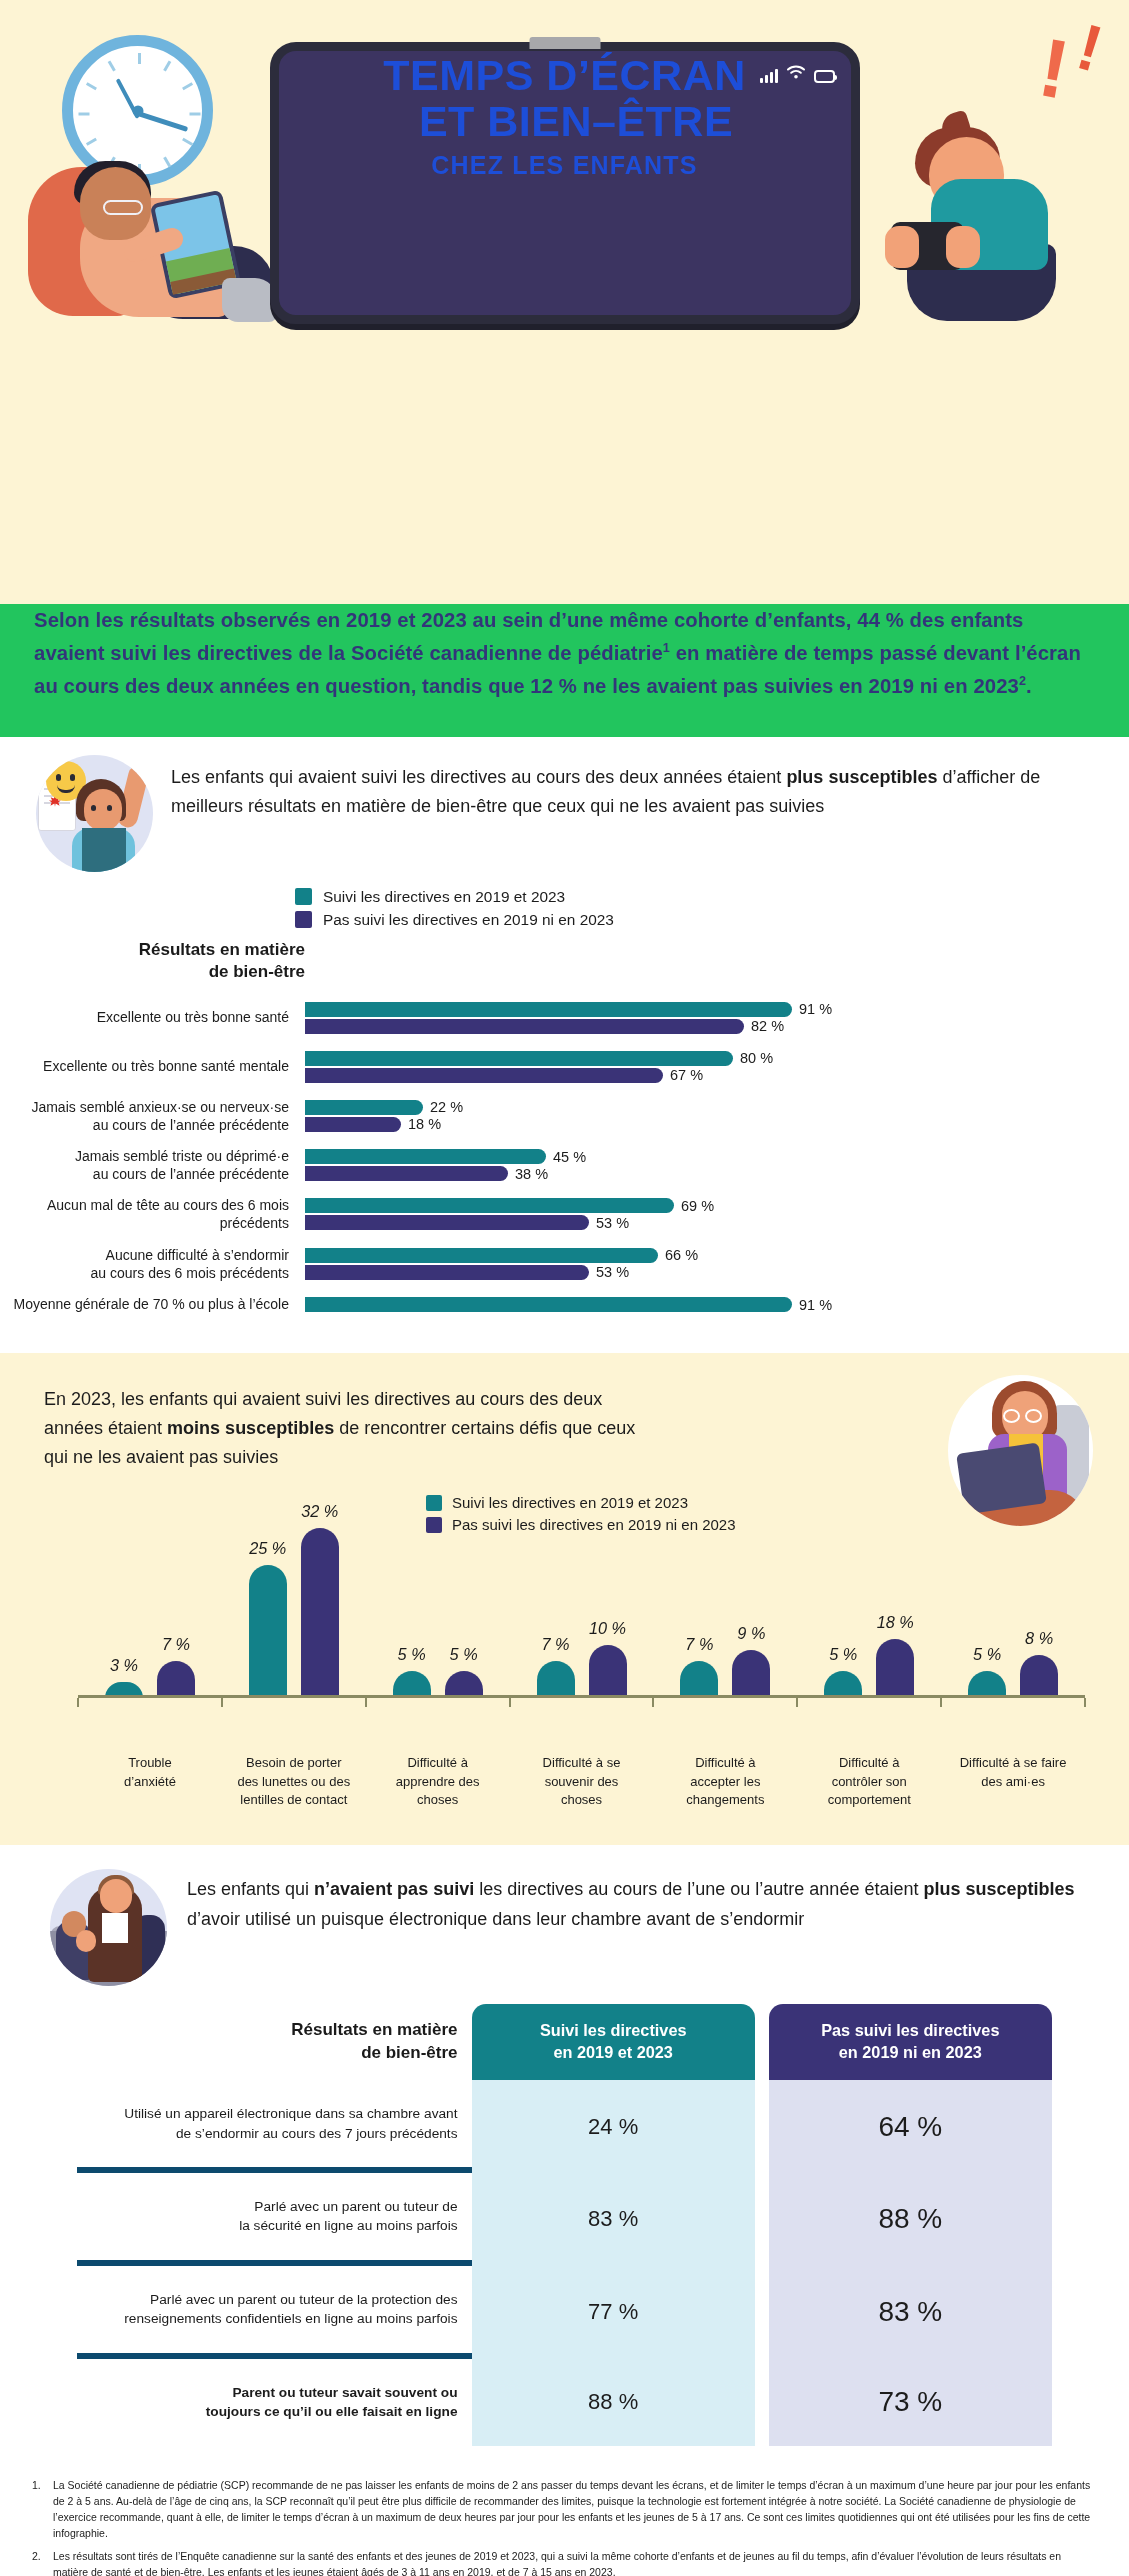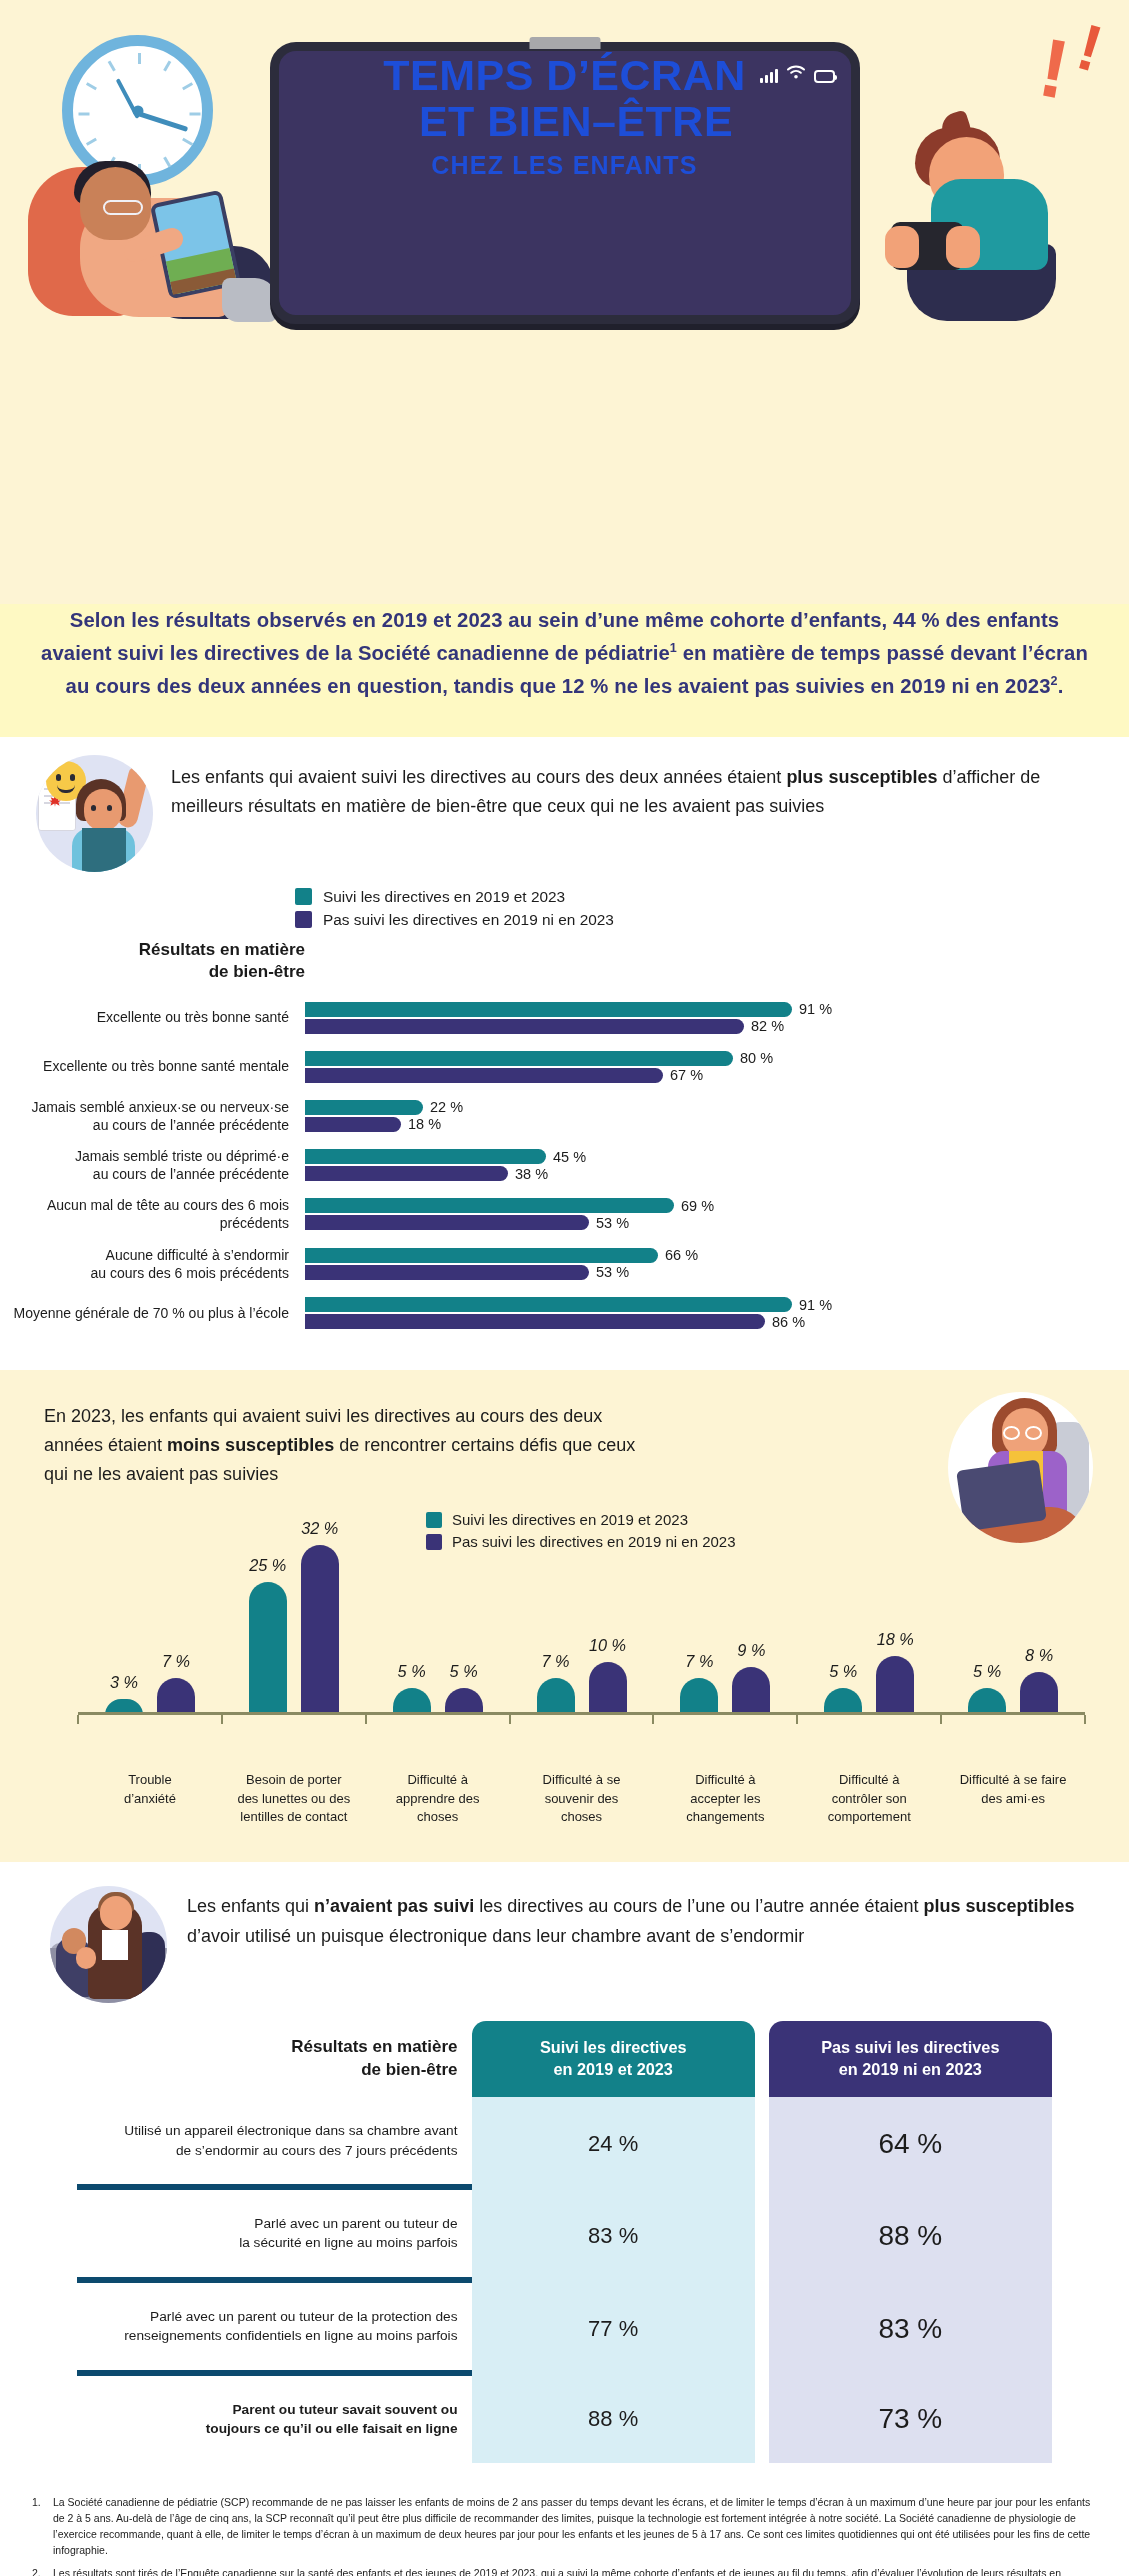--- a/index.html
+++ b/index.html
@@ -80,23 +80,22 @@
   .kr-body{position:absolute; left:46px; top:52px; width:117px; height:91px; background:#1f9aa0; border-radius:30px 34px 12px 16px;}
   .kr-head{position:absolute; left:44px; top:10px; width:75px; height:77px; background:#f2a278; border-radius:38px;}
   .kr-hair{position:absolute; left:30px; top:0px; width:85px; height:61px; background:#8c3b2b; border-radius:44px 40px 18px 30px;}
   .kr-tuft{position:absolute; left:57px; top:-14px; width:28px; height:30px; background:#8c3b2b; border-radius:16px 6px 14px 10px; transform:rotate(-18deg);}
   .kr-dev{position:absolute; left:6px; top:95px; width:73px; height:48px; background:#26262e; border-radius:9px;}
   .kr-hand{position:absolute; left:0px; top:99px; width:34px; height:42px; background:#f2a278; border-radius:14px;}
   .kr-hand2{position:absolute; left:61px; top:99px; width:34px; height:42px; background:#f2a278; border-radius:14px;}
 
   
   .intro {
-    background:#fef9c3;
+    background:#22c55e;
     padding: 0 34px 34px 34px;
-    text-align: center;
   }
   .intro p {
     color:#33357a; font-weight: 800; font-size: 20.3px; line-height: 1.62; letter-spacing: 0.1px;
   }
   sup { font-size: .62em; vertical-align: super; }
 
   
   .sec1 { background:#ffffff; padding: 18px 0 26px 0; position:relative; }
   .lead-row { display:flex; gap: 18px; padding: 0 36px; align-items:flex-start; }
   .avatar { width:117px; height:117px; border-radius:50%; flex:0 0 117px; position:relative; overflow:hidden; background:#dfe3f3; }
@@ -404,24 +403,20 @@
               <span class="c1-val">53 %</span>
             </div>
           </div>
         </div>
         <div class="c1-row">
           <div class="c1-label">Moyenne générale de 70 % ou plus à l’école</div>
           <div class="c1-bars">
             <div class="c1-bar">
               <span class="c1-fill" style="width: 487px; background: rgb(18, 129, 137);"></span>
               <span class="c1-val">91 %</span>
-            </div>
-            <div class="c1-bar">
-              <span class="c1-fill" style="width: 460px; background: rgb(58, 51, 119);"></span>
-              <span class="c1-val">86 %</span>
             </div>
           </div>
         </div>
       </div>
   </div>
 </div>
 
 <div class="sec2">
   <div class="sec2-txt">
     <span>En 2023, les enfants qui avaient suivi les directives au cours des deux années étaient </span><b>moins susceptibles</b><span> de rencontrer certains défis que ceux qui ne les avaient pas suivies</span>

